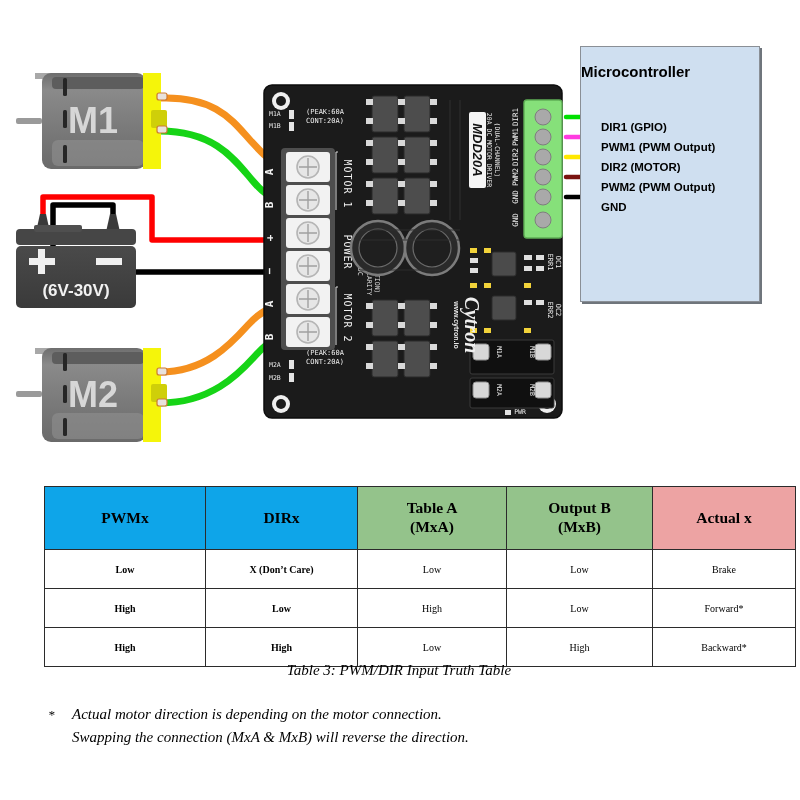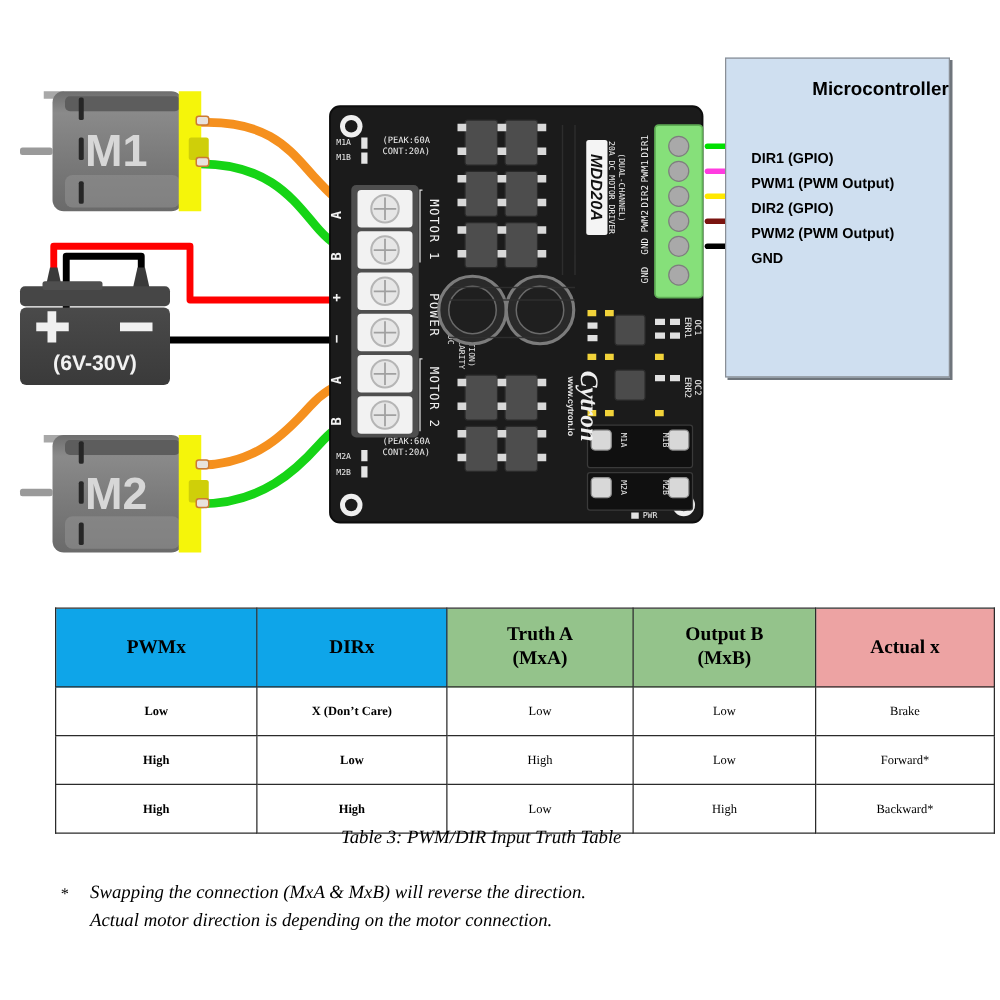--- a/index.html
+++ b/index.html
@@ -40,21 +40,21 @@
     height: 256px;
     background: #cfdff0;
     border: 1px solid #8a8f96;
     box-shadow: 2px 2px 0 #6f757c;
     box-sizing: border-box;
   }
   .mcu-title {
     position: absolute;
     left: 0; right: 0;
     top: 16px;
-    text-align: right;
+    text-align: left;
     font-size: 15px;
     font-weight: bold;
     color: #000;
     font-family: "Liberation Sans", sans-serif;
   }
   .mcu-pin-labels {
     position: absolute;
     left: 20px;
     top: 70px;
     width: 160px;
@@ -105,21 +105,21 @@
   .col-outa  { width: 140px; }
   .col-outb  { width: 137px; margin-top: 20px; }
   .col-motor { width: 134px; }
 
   .hdr-yellow { background: #0ea5e9; }
   .hdr-green  { background: #94c38b; }
   .hdr-red    { background: #eda3a3; }
 
   .table-caption {
     position: absolute;
-    left: 32px;
+    left: 46px;
     top: 662px;
     width: 706px;
     text-align: center;
     font-family: "Liberation Serif", serif;
     font-style: italic;
     font-size: 15px;
     color: #000;
   }
 
   .footnote {
@@ -448,34 +448,34 @@
       </g>
     </g>
   </svg>
   </div>
 
   <div class="mcu-box">
     <div class="mcu-title">Microcontroller</div>
     <div class="mcu-pin-labels">
       <div class="mcu-pin-label">DIR1 (GPIO)</div>
       <div class="mcu-pin-label">PWM1 (PWM Output)</div>
-      <div class="mcu-pin-label">DIR2 (GPIO)</div>
+      <div class="mcu-pin-label">DIR2 (MOTOR)</div>
       <div class="mcu-pin-label">PWM2 (PWM Output)</div>
       <div class="mcu-pin-label">GND</div>
     </div>
   </div>
 
   <div id="truth-table-wrap">
     <table class="truth">
       <thead>
         <tr>
           <th class="col-pwmx hdr-yellow">PWMx</th>
           <th class="col-dirx hdr-yellow">DIRx</th>
           <th class="col-outa hdr-green">
-            <span>Truth A</span><br>
+            <span>Table A</span><br>
             <span>(MxA)</span>
           </th>
           <th class="col-outb hdr-green">
             <span>Output B</span><br>
             <span>(MxB)</span>
           </th>
           <th class="col-motor hdr-red">Actual x</th>
         </tr>
       </thead>
       <tbody>
@@ -502,18 +502,18 @@
         </tr>
       </tbody>
     </table>
   </div>
 
   <div class="table-caption">Table 3: PWM/DIR Input Truth Table</div>
 
   <div class="footnote">
     <span class="star">*</span>
     <div class="fn-lines">
+      <div>Actual motor direction is depending on the motor connection.</div>
       <div>Swapping the connection (MxA &amp; MxB) will reverse the direction.</div>
-      <div>Actual motor direction is depending on the motor connection.</div>
     </div>
   </div>
 
 </div>
 
 </body></html>

